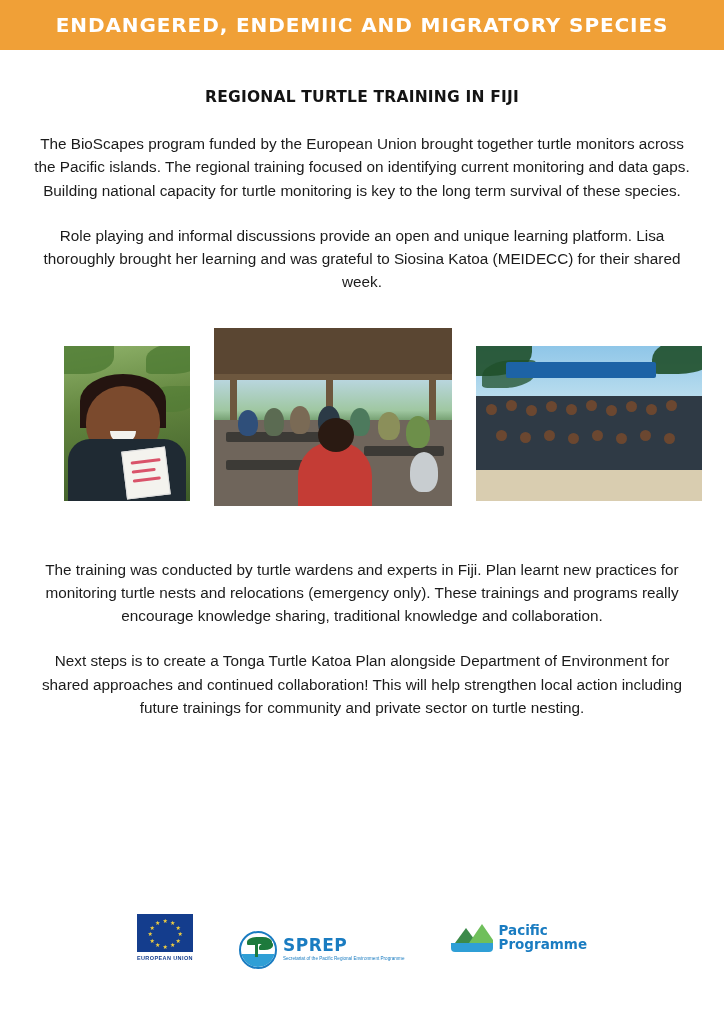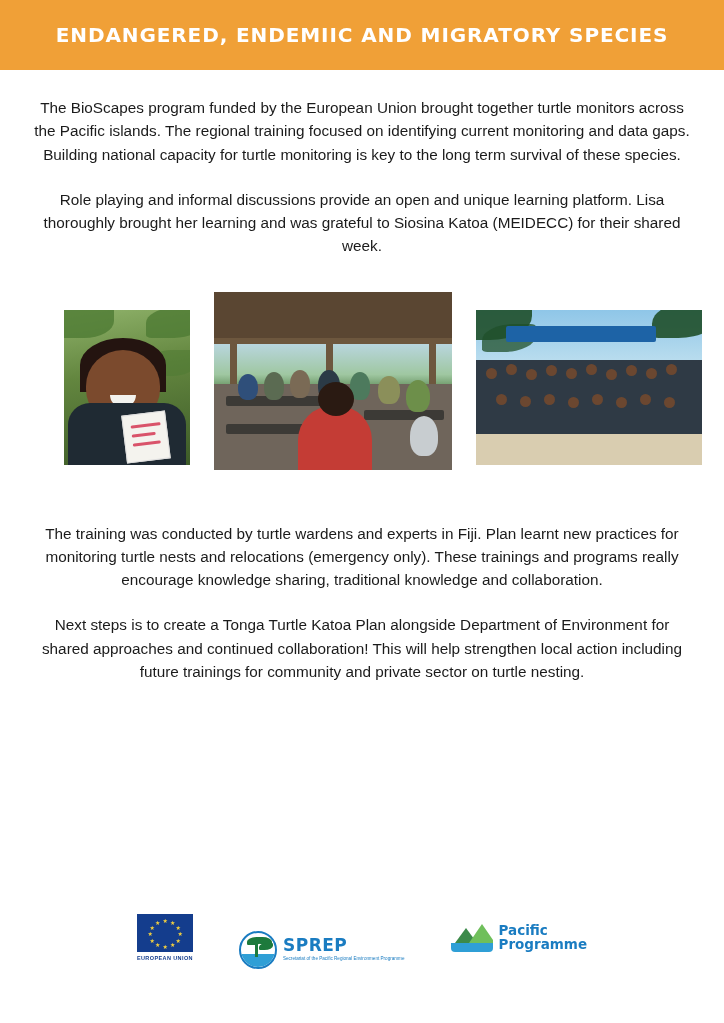--- a/index.html
+++ b/index.html
@@ -13,21 +13,21 @@
   .page {
     position: relative;
     width: 724px;
     height: 1023px;
     background: #ffffff;
   }
 
   
   .banner {
     width: 100%;
-    height: 70px;
+    height: 50px;
     background: #f0a037;
     display: flex;
     align-items: center;
     justify-content: center;
   }
   .banner-title {
     color: #ffffff;
     font-size: 20px;
     font-weight: bold;
     letter-spacing: 0.9px;
@@ -182,20 +182,21 @@
 <body>
 
 <div class="page">
 
   <div class="banner">
     <div class="banner-title">ENDANGERED, ENDEMIIC AND MIGRATORY SPECIES</div>
   </div>
 
   <div class="content">
 
+    <div class="subtitle">REGIONAL TURTLE TRAINING IN FIJI</div>
 
     <p class="para first">The BioScapes program funded by the European Union brought together turtle monitors across the Pacific islands. The regional training focused on identifying current monitoring and data gaps. Building national capacity for turtle monitoring is key to the long term survival of these species.</p>
     <p class="para">Role playing and informal discussions provide an open and unique learning platform. Lisa thoroughly brought her learning and was grateful to Siosina Katoa (MEIDECC) for their shared week.</p>
 
     <div class="img-row">
 
       <div class="photo photo-1">
         <div class="p1-bg"></div>
         <div class="p1-leaf" style="left:-10px; top:-6px; width:60px; height:34px;"></div>
         <div class="p1-leaf" style="right:-12px; top:-2px; width:56px; height:30px;"></div>

